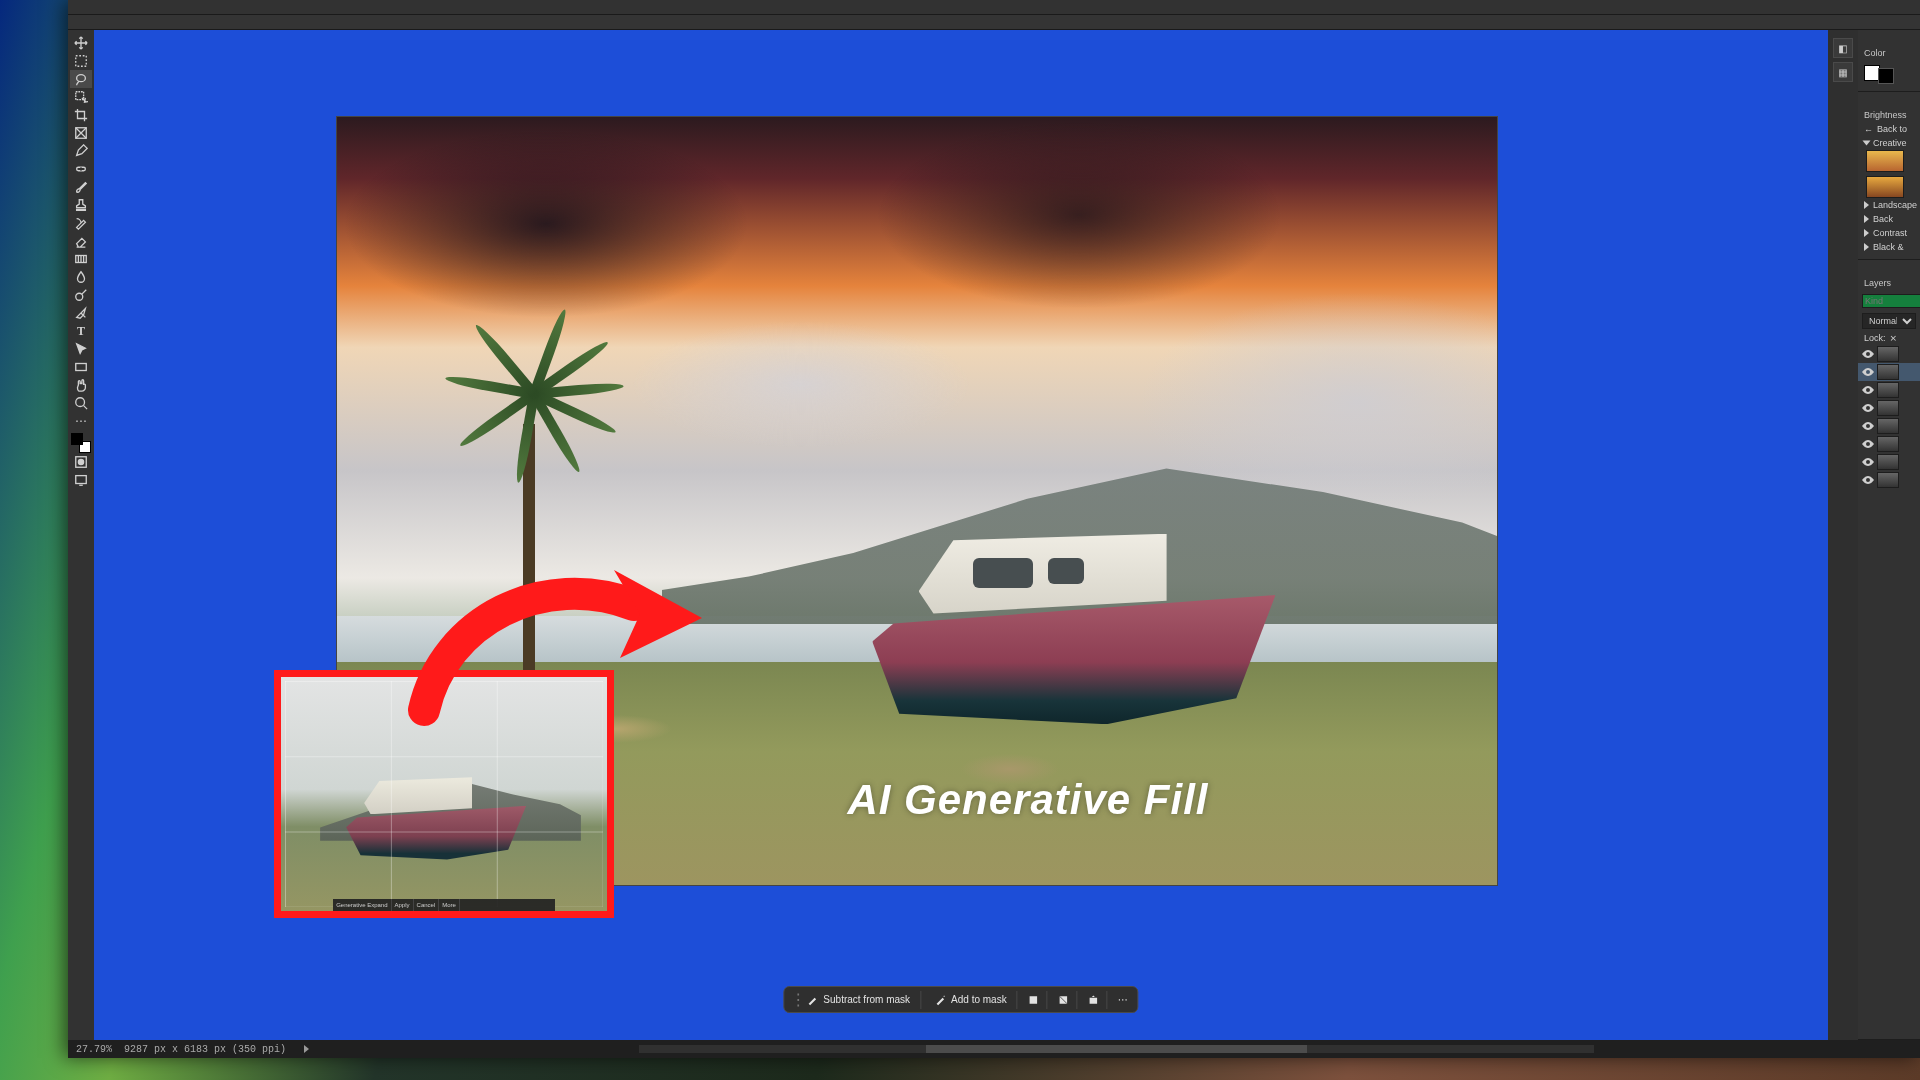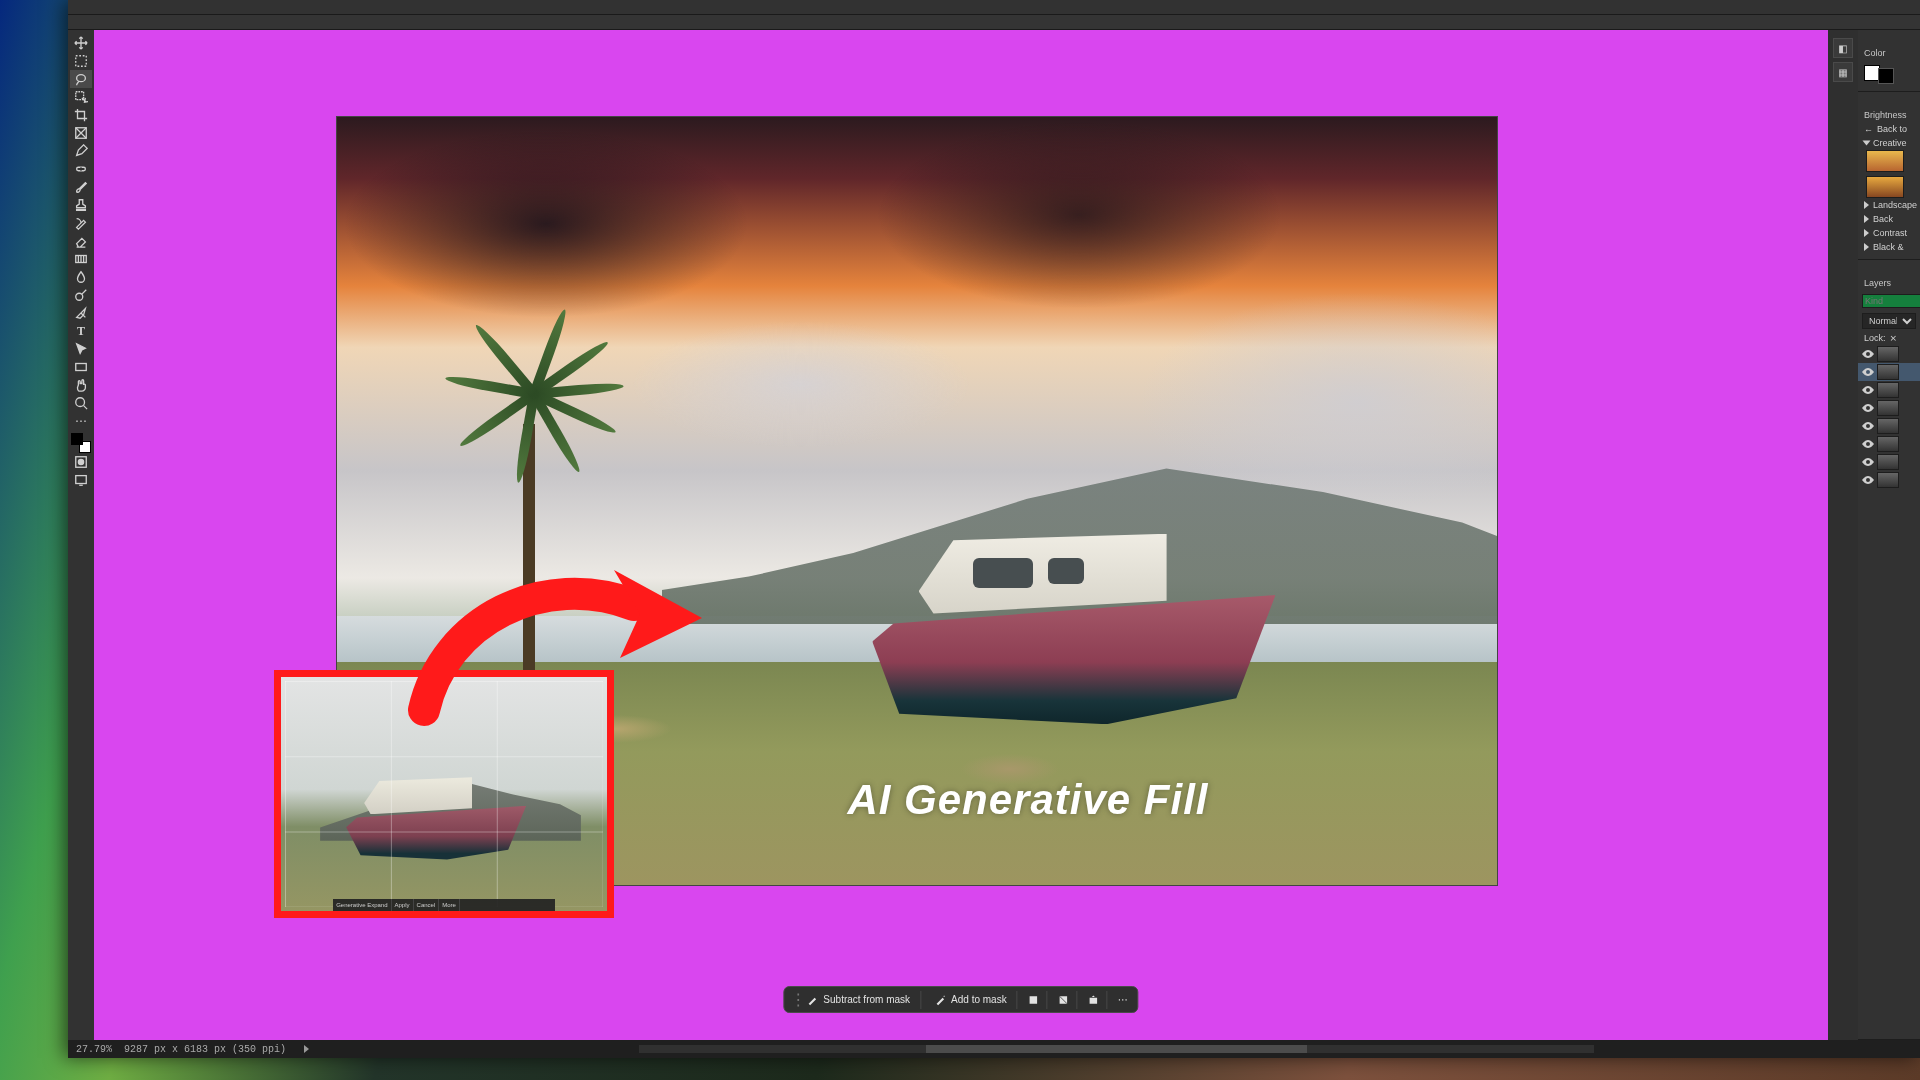--- a/index.html
+++ b/index.html
@@ -88,21 +88,21 @@
   position: absolute;
   width: 12px; height: 12px;
   border: 1px solid #000;
 }
 .swatch-fg { top: 0; left: 0; background: #000; }
 .swatch-bg { bottom: 0; right: 0; background: #fff; }
 
 
 .canvas-wrap {
   flex: 1;
-  background: #d946ef;
+  background: #1d4ed8;
   position: relative;
   overflow: hidden;
   display: flex;
   align-items: flex-start;
   justify-content: center;
 }
 
 
 .right-strip {
   width: 30px;

